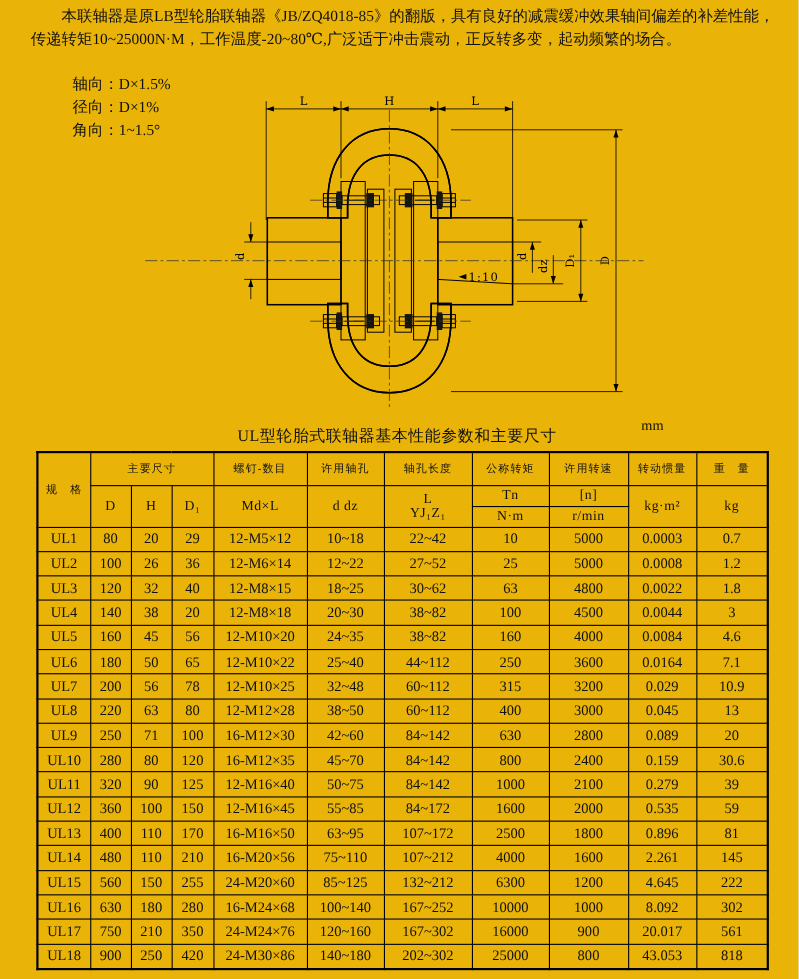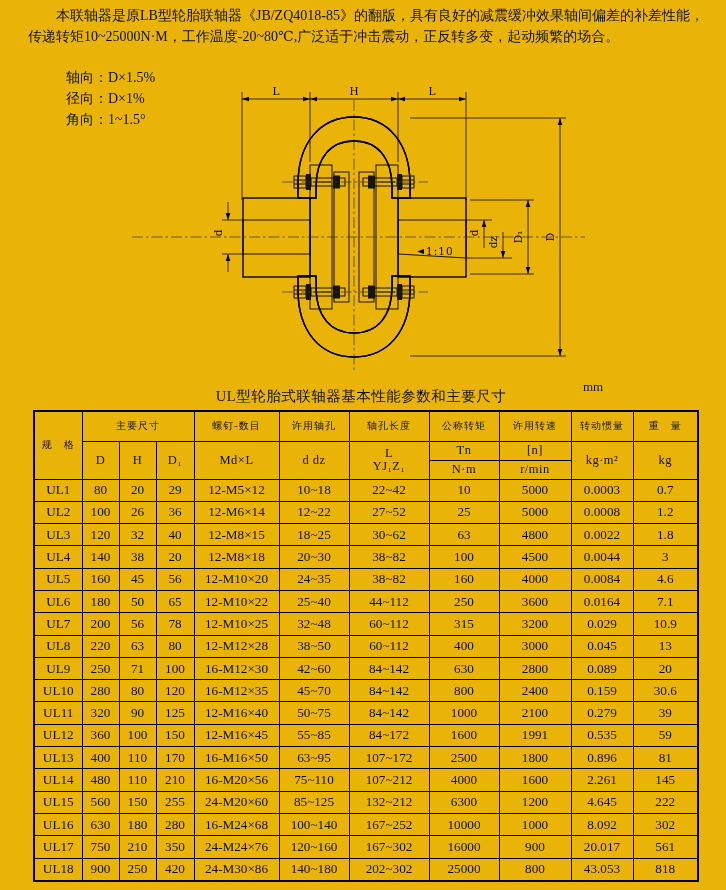--- a/index.html
+++ b/index.html
@@ -361,21 +361,21 @@
         </tr>
         <tr>
           <td>UL12</td>
           <td>360</td>
           <td>100</td>
           <td>150</td>
           <td>12-M16×45</td>
           <td>55~85</td>
           <td>84~172</td>
           <td>1600</td>
-          <td>1991</td>
+          <td>2000</td>
           <td>0.535</td>
           <td>59</td>
         </tr>
         <tr>
           <td>UL13</td>
           <td>400</td>
           <td>110</td>
           <td>170</td>
           <td>16-M16×50</td>
           <td>63~95</td>

